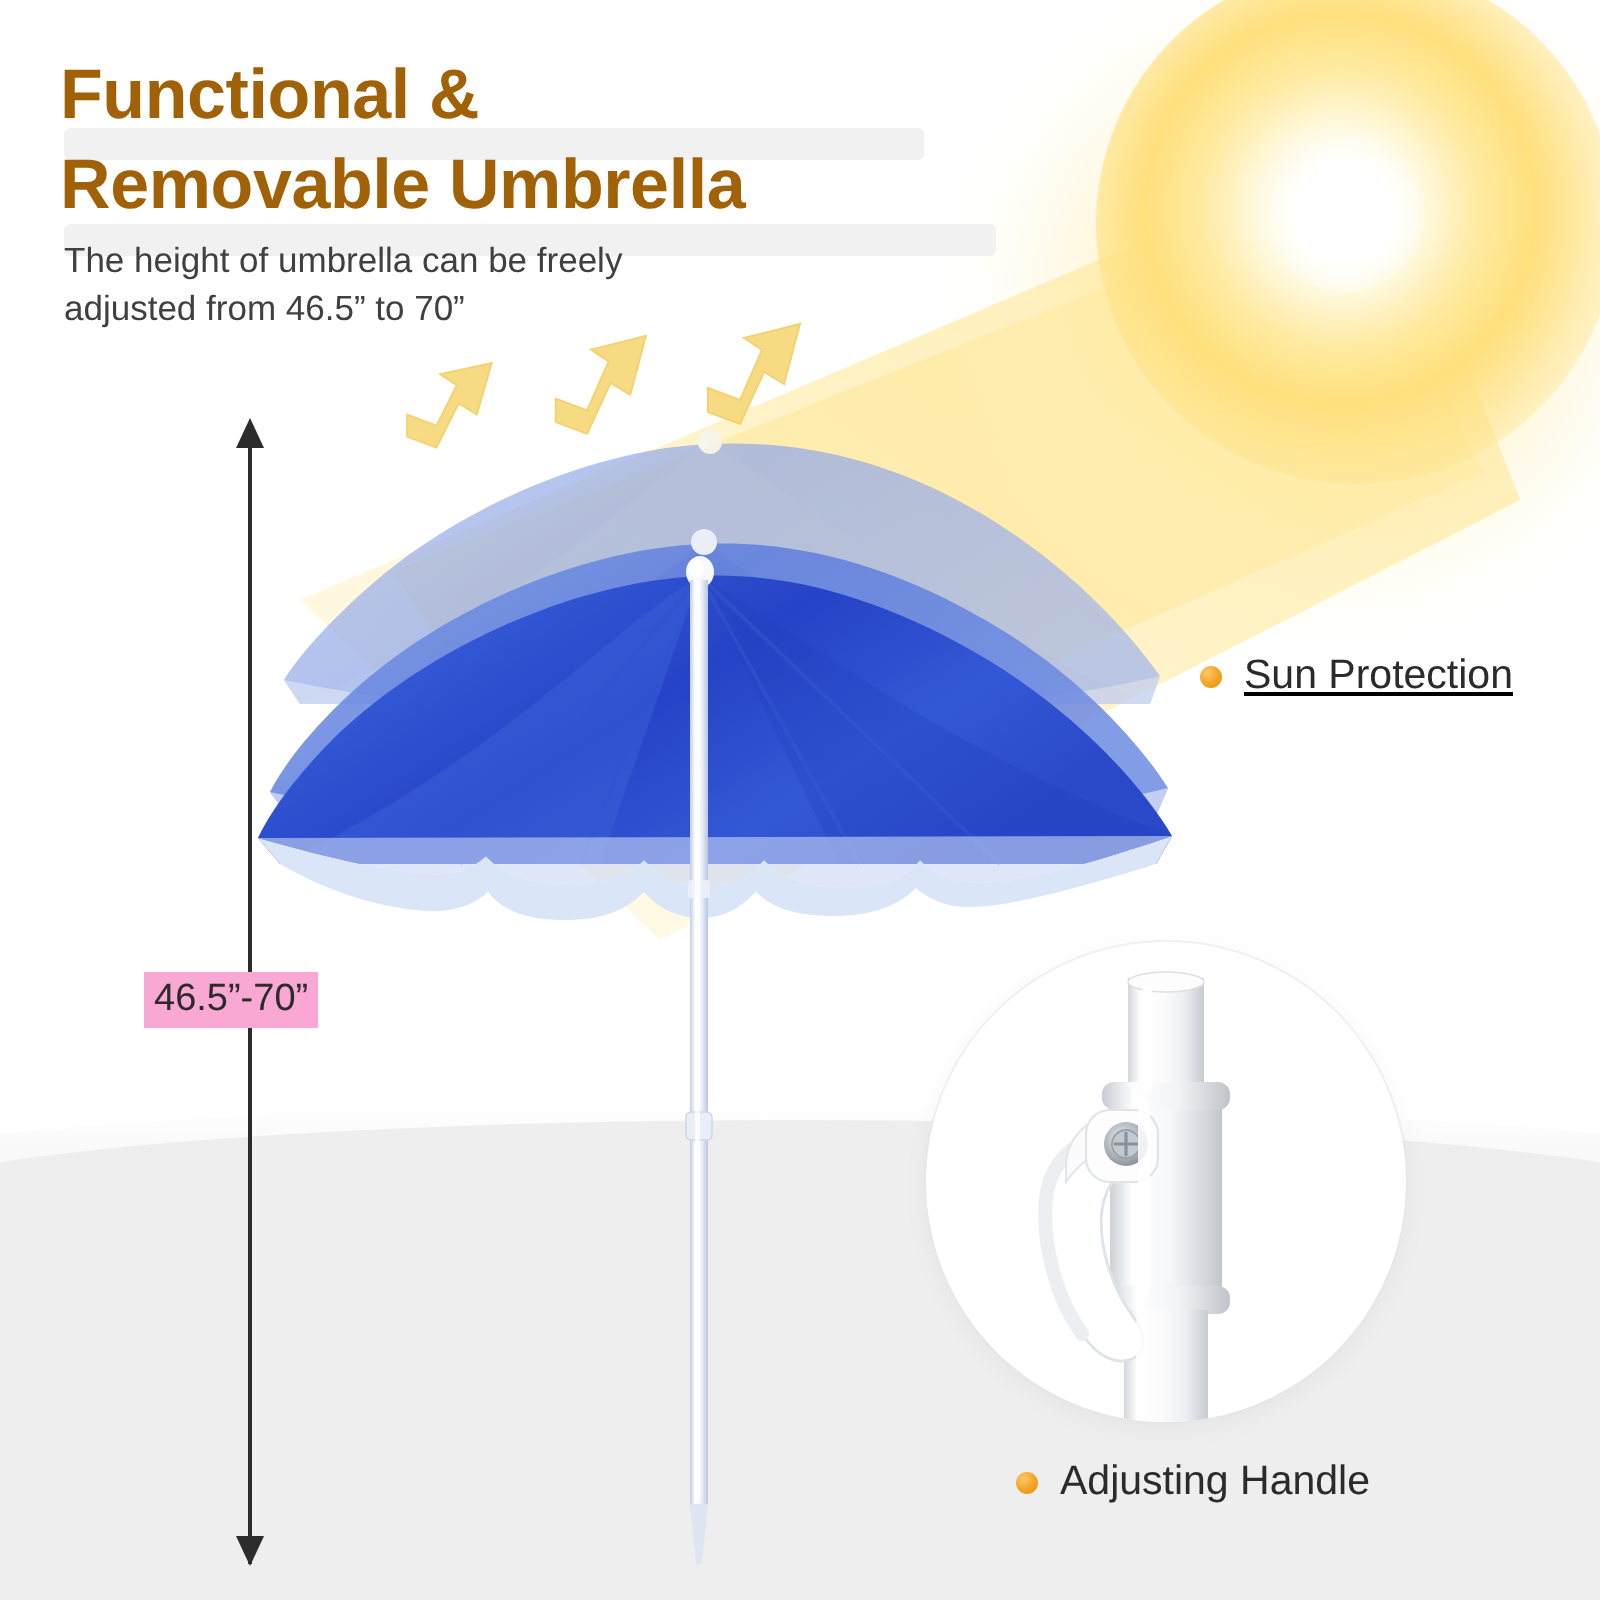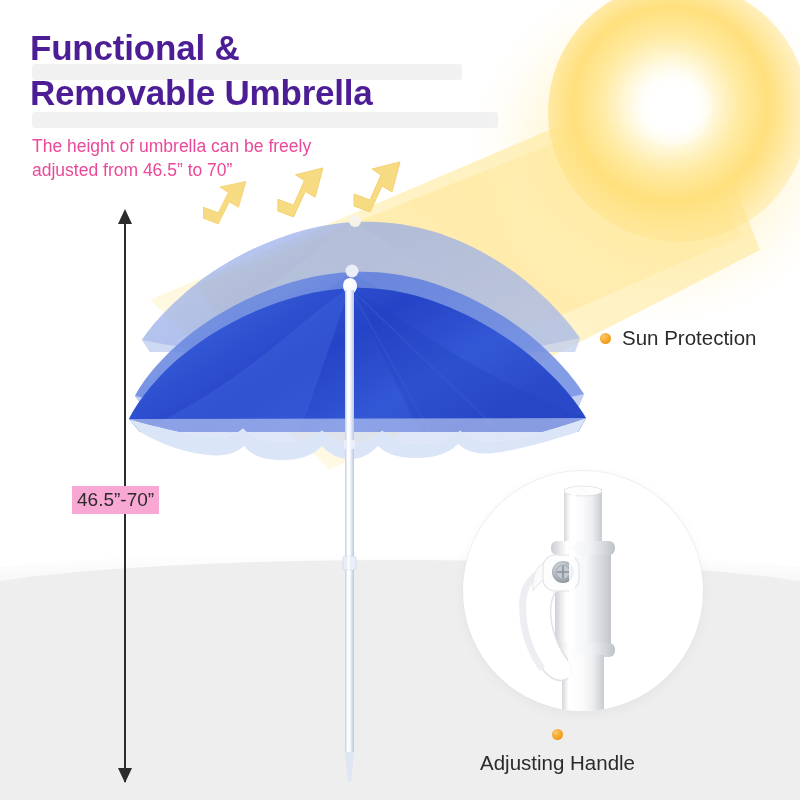--- a/index.html
+++ b/index.html
@@ -29,29 +29,28 @@
   
   .title-wrap{position:absolute;left:30px;top:26px;width:520px;}
   .title-bar{
     position:absolute;background:#f1f1f1;border-radius:3px;z-index:0;
   }
   .tb1{left:2px;top:38px;width:430px;height:16px;}
   .tb2{left:2px;top:86px;width:466px;height:16px;}
   .title{
     position:relative;z-index:1;
     font-size:35px;line-height:1.28;
-    font-weight:bold;color:#4c1d95;
+    font-weight:bold;color:#a16207;
     letter-spacing:-0.2px;
     white-space:pre-line;
   }
   .subtitle{
     position:absolute;left:32px;top:118px;width:430px;
-    font-size:17.5px;line-height:1.38;color:#ec4899;
+    font-size:17.5px;line-height:1.38;color:#404040;
     white-space:pre-line;
-    margin-top:16px;
   }
 
   
   .sun-beam{
     position:absolute;left:0;top:0;width:800px;height:800px;
     pointer-events:none;
   }
   .sun-glow{
     position:absolute;left:548px;top:-18px;width:260px;height:260px;
     border-radius:50%;
@@ -89,22 +88,22 @@
   .umbrella{position:absolute;left:0;top:0;width:800px;height:800px;}
 
   
   .bullet-label{position:absolute;display:flex;align-items:center;gap:11px;}
   .bullet-dot{
     width:11px;height:11px;border-radius:50%;
     background:radial-gradient(circle at 35% 32%, #ffc86a 0%, #f4a223 55%, #e2900f 100%);
     flex:0 0 auto;
   }
   .bullet-text{font-size:20.5px;color:#2b2b2b;white-space:nowrap;}
-  #label-sun{left:600px;top:326px;}
-  #label-handle{left:480px;top:729px;flex-direction:column;}
+  #label-sun{left:600px;top:326px;text-decoration:underline;}
+  #label-handle{left:508px;top:729px;}
 
   
   .detail-circle{
     position:absolute;left:463px;top:471px;width:240px;height:240px;
     border-radius:50%;background:#ffffff;
     box-shadow:0 0 0 1px rgba(230,230,230,.55), 0 3px 14px rgba(0,0,0,.045);
     overflow:hidden;
   }
 </style>
 </head>

